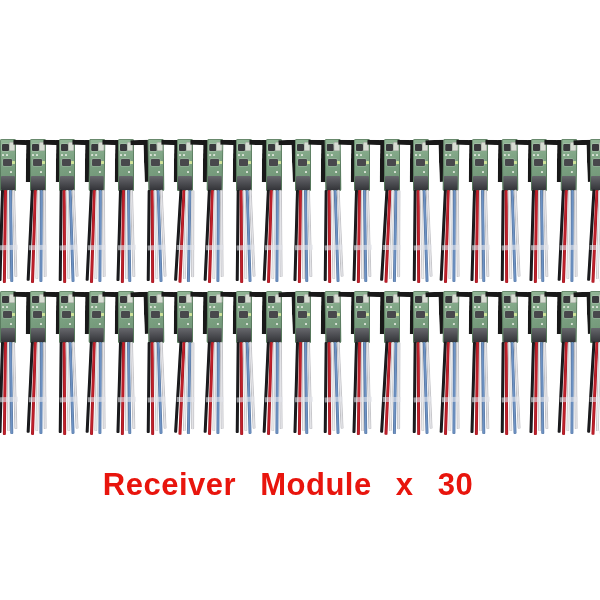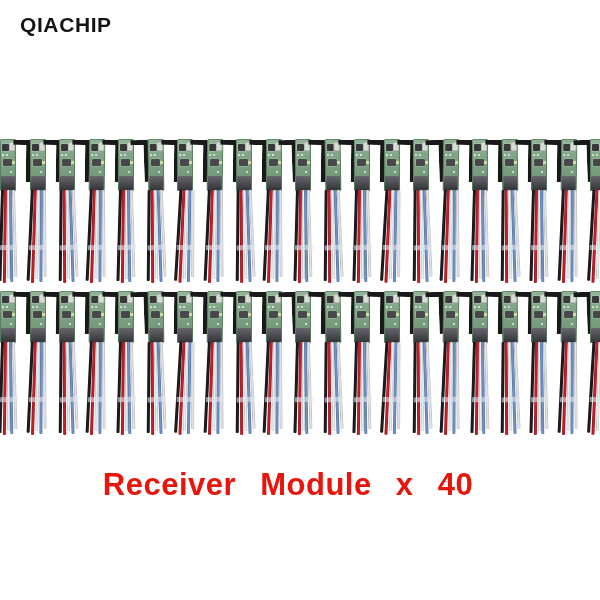--- a/index.html
+++ b/index.html
@@ -70,21 +70,20 @@
   
   .caption{
     position:absolute;top:467px;left:0;width:576px;text-align:center;
     font-size:31px;font-weight:700;word-spacing:15px;letter-spacing:.5px;
   }
 </style>
 </head>
 <body>
 
 <div class="canvas">
-  <div class="logo">QIACHIP</div>
 
   <div class="module-row row-1">
       <div class="module">
         <div class="pcb">
           <div class="chip1" style="background: rgb(57, 57, 60);"></div>
           <div class="comp-light" style="background: rgb(215, 221, 211);"></div>
           <div class="chip2" style="background: rgb(72, 72, 76);"></div>
           <div class="led" style="background: rgb(207, 227, 154);"></div>
           <div class="pad a"></div>
           <div class="pad b"></div>
@@ -951,14 +950,14 @@
         <div class="wires">
           <div class="wire w0" style="background: rgb(28, 28, 31);"></div>
           <div class="wire w1" style="background: rgb(194, 32, 43);"></div>
           <div class="wire w2" style="background: rgb(236, 236, 238);"></div>
           <div class="wire w3" style="background: rgb(110, 147, 197);"></div>
           <div class="crimp"></div>
         </div>
       </div>
     </div>
 
-  <div class="caption" style="color: rgb(232, 21, 13);">Receiver Module x 40</div>
+  <div class="caption" style="color: rgb(232, 21, 13);">Receiver Module x 30</div>
 </div>
 
 </body></html>

